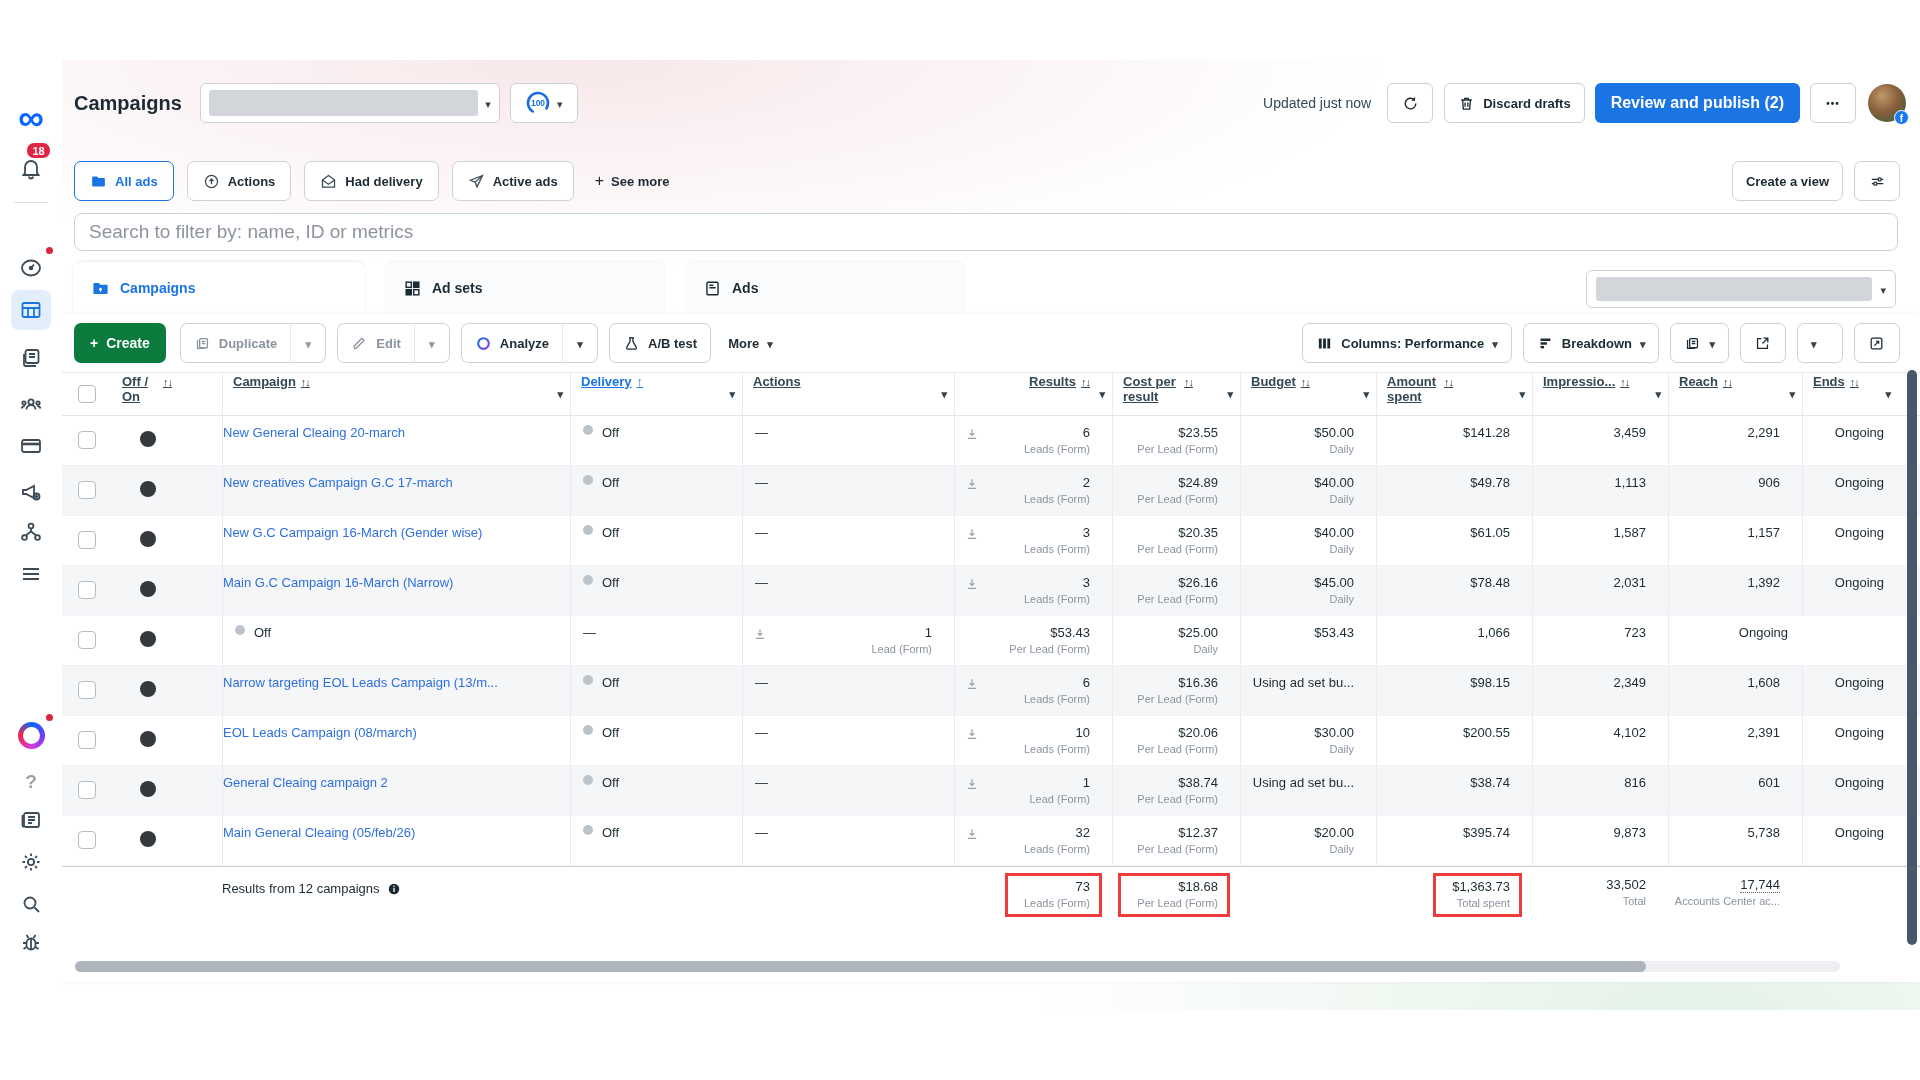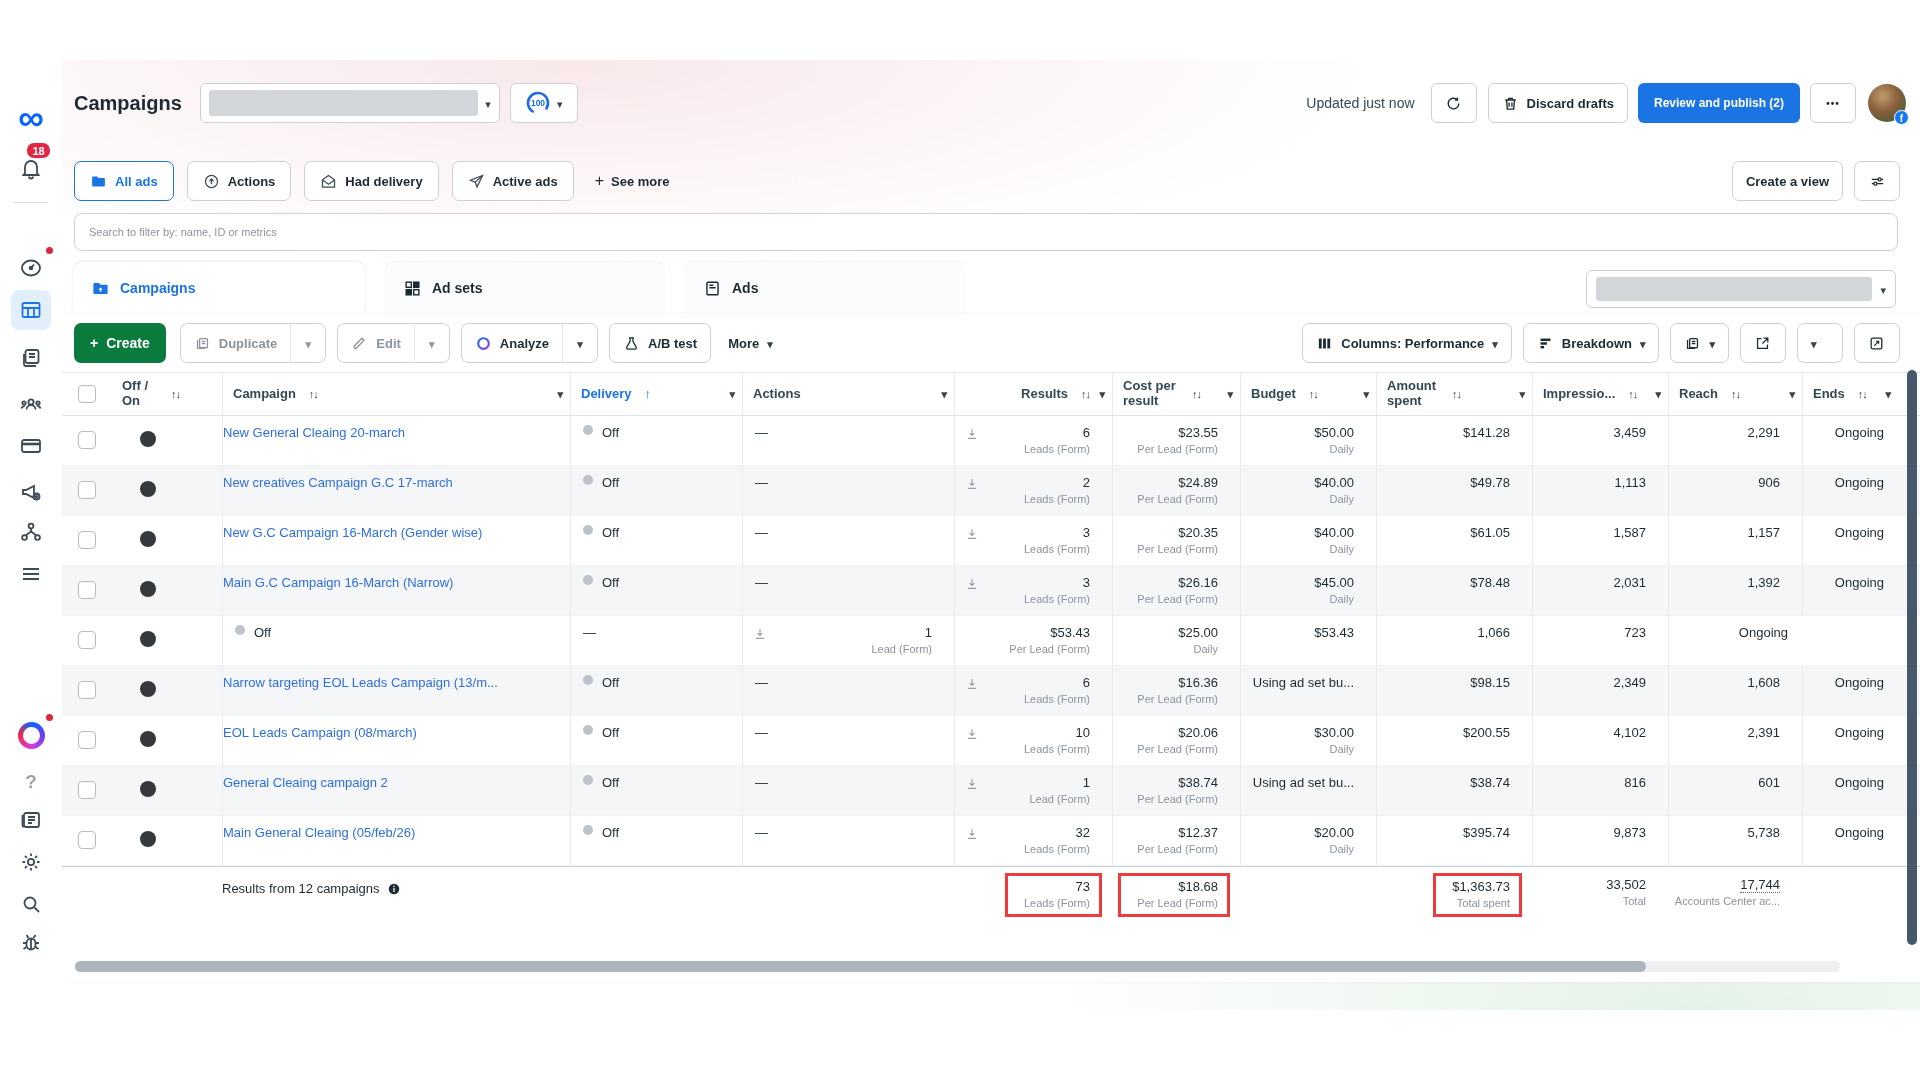--- a/index.html
+++ b/index.html
@@ -41,21 +41,21 @@
   .limit-btn { margin-left:10px; width:68px; height:40px; background:#fff; border:1px solid #ccd1d6;
     border-radius:6px; display:flex; align-items:center; justify-content:center; gap:6px; cursor:pointer; }
   .spacer { flex:1; }
   .updated { font-size:14px; color:#344854; margin-right:16px; }
   .tb-btn { height:40px; background:#fff; border:1px solid #ccd1d6; border-radius:6px; display:flex;
     align-items:center; justify-content:center; gap:8px; font-size:13px; font-weight:bold;
     color:#1c2b33; cursor:pointer; padding:0 13px; }
   .tb-btn svg { width:17px; height:17px; }
   .tb-ic { width:46px; }
   .primary-btn { height:40px; background:#1b74e4; color:#fff; border:none; border-radius:6px;
-    font-size:12px; font-weight:bold; padding:0 16px; margin:0 10px; cursor:pointer;
+    font-size:16px; font-weight:bold; padding:0 16px; margin:0 10px; cursor:pointer;
     font-family:"Liberation Sans",sans-serif; }
   .dots::after { content:"•••"; font-size:10px; letter-spacing:1px; color:#1c2b33; }
   .avatar { width:38px; height:38px; border-radius:50%; margin-left:12px; position:relative; cursor:pointer;
     background:radial-gradient(circle at 38% 32%, #c09a6a 0%, #8a5f3c 45%, #4e5f3c 80%, #37492e 100%); }
   .avatar .fb { position:absolute; right:-3px; bottom:-3px; width:15px; height:15px; background:#1877f2;
     border-radius:50%; color:#fff; font-size:10px; font-weight:bold; text-align:center; line-height:15px;
     border:1.5px solid #fff; }
 
   
   .filter-row { position:absolute; left:62px; top:98px; right:0; height:46px; display:flex;
@@ -65,21 +65,21 @@
     color:#1c2b33; cursor:pointer; }
   .chip svg { width:17px; height:17px; }
   .chip.active { border:1.5px solid #1b74e4; color:#1b74e4; }
   .see-more { display:flex; align-items:center; gap:7px; font-size:13px; font-weight:bold; margin-left:8px;
     cursor:pointer; }
   .plus-g { font-size:16px; font-weight:normal; }
 
   
   .search-row { position:absolute; left:74px; top:153px; right:22px; height:38px; }
   .search-input { width:100%; height:100%; border:1px solid #ccd1d6; border-radius:8px; background:#fff;
-    font-size:11px; color:#1c2b33; padding:0 14px; font-family:"Liberation Sans",sans-serif; }
+    font-size:19px; color:#1c2b33; padding:0 14px; font-family:"Liberation Sans",sans-serif; }
   .search-input::placeholder { color:#8d949e; }
 
   
   .tabs-row { position:absolute; left:62px; top:202px; right:0; height:52px; }
   .tab { position:absolute; top:0; height:52px; border-radius:9px 9px 0 0; display:flex;
     align-items:center; gap:10px; padding:0 18px; font-size:14px; font-weight:bold; cursor:pointer; }
   .tab svg { width:19px; height:19px; }
   .tab.active { background:#fff; color:#1b74e4; box-shadow:0 -1px 3px rgba(0,0,0,.09); }
   .tab.idle { background:#fbfcfd; color:#1c2b33; box-shadow:0 -1px 2px rgba(0,0,0,.05); }
   .tabs-select { position:absolute; right:24px; top:8px; width:310px; height:38px; background:#fff;
@@ -104,22 +104,22 @@
     margin-right:14px; cursor:pointer; font-family:"Liberation Sans",sans-serif; }
   .muted { color:#8a939e; }
   .more-btn { display:flex; align-items:center; gap:8px; font-size:13px; font-weight:bold; margin-left:6px;
     cursor:pointer; }
 
   
   .tbl { position:relative; }
   .trow { display:grid;
     grid-template-columns:50px 110px 348px 172px 212px 158px 128px 136px 156px 136px 134px 96px; }
   .thead { height:44px; border-top:1px solid #e4e7eb; border-bottom:1px solid #dfe3e7; }
-  .th { position:relative; display:flex; align-items:center; gap:13px; font-size:13px; font-weight:bold;
-    color:#344854; padding:2px 16px 2px 10px; line-height:1.15; cursor:pointer; }
+  .th { position:relative; display:flex; align-items:flex-start; gap:5px; font-size:13px; font-weight:bold;
+    color:#344854; padding:2px 16px 2px 10px; line-height:1.15; cursor:pointer;text-decoration:underline; }
   .th .sort::after { content:"↑↓"; font-size:11px; color:#36434e; letter-spacing:-1px; }
   .th .hcaret { position:absolute; right:7px; top:50%; transform:translateY(-50%); }
   .th.num { justify-content:flex-end; text-align:right; padding-right:22px; }
   .th.blue { color:#1b74e4; }
   .th .up::after { content:"↑"; font-size:13px; color:#1b74e4; }
   .bline { border-left:1px solid #e9ebef; }
   .cb { width:18px; height:18px; border:1.5px solid #b6bcc3; border-radius:4px; background:#fff;
     cursor:pointer; }
   .cb-cell { display:flex; align-items:flex-start; justify-content:center; padding-top:15px; }
   .thead .cb-cell { align-items:center; padding-top:0; }

